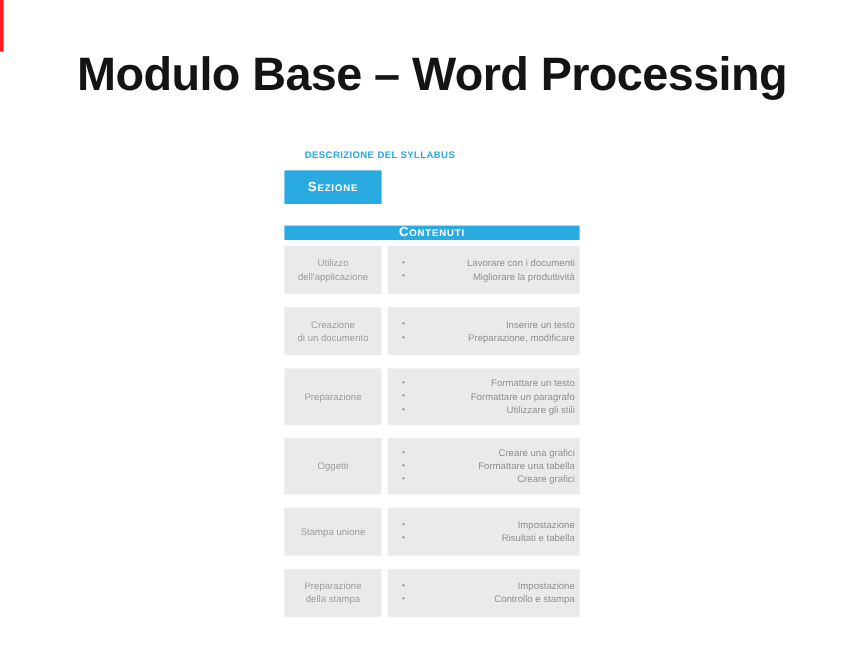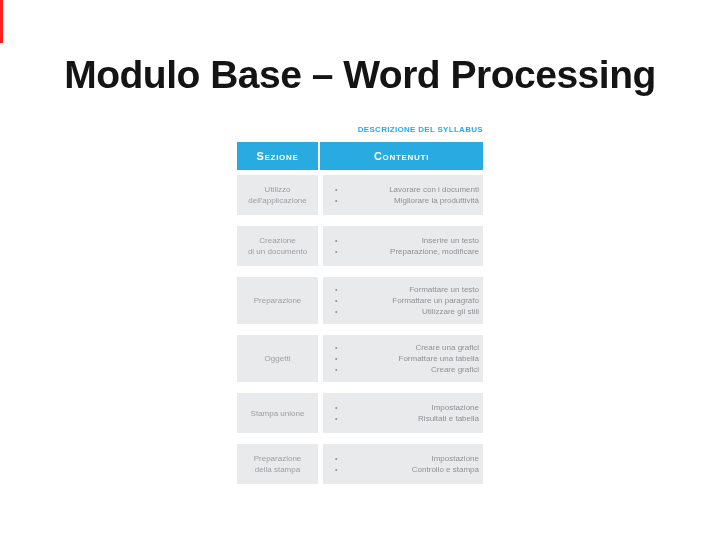--- a/index.html
+++ b/index.html
@@ -9,43 +9,42 @@
     background:#ffffff;
     overflow:hidden;
     font-family:"Liberation Sans", sans-serif;
   }
   .accent-mark{
     position:absolute;left:0;top:0;
     width:3px;height:43px;
     background:var(--red-mark,#ff1f1f);
   }
   .slide-title{
-    position:absolute;top:52px;left:0;
+    position:absolute;top:40px;left:0;
     width:720px;
     margin:0;
     text-align:center;
     font-size:39px;
     line-height:46px;
     font-weight:bold;
     letter-spacing:-0.5px;
     color:var(--title-text,#141414);
   }
   .syllabus{
     position:absolute;left:237px;top:125px;
     width:246px;
   }
   .syllabus-caption{
     color:var(--accent,#29abe2);
     font-size:8px;
     font-weight:bold;
     letter-spacing:0.3px;
     margin:0 0 8px 17px;
-    text-align:right;
   }
-  .thead{display:flex;gap:2px;margin-bottom:5px;}
+  .thead{display:flex;gap:18px;margin-bottom:5px;flex-direction:column;}
   .th{
     background:var(--accent,#29abe2);
     color:var(--header-text,#ffffff);
     height:28px;
     display:flex;align-items:center;justify-content:center;
     font-weight:bold;
     font-size:11px;
     font-variant:small-caps;
     letter-spacing:0.7px;
   }

